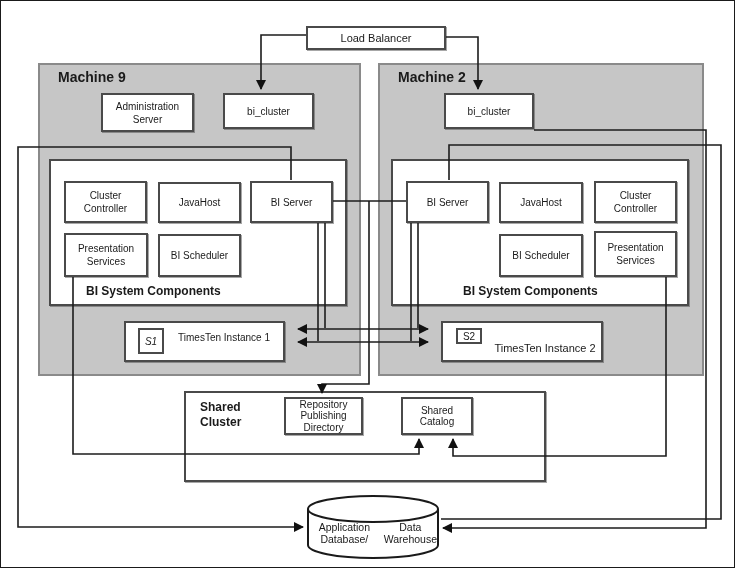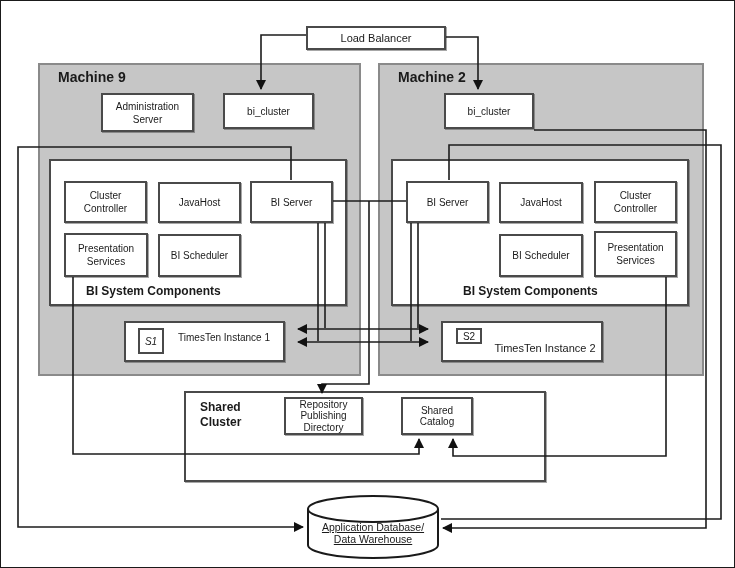--- a/index.html
+++ b/index.html
@@ -24,22 +24,22 @@
     box-shadow:1px 1px 0 rgba(60,60,60,.45);
   }
   .plabel{
     position:absolute;font-weight:bold;font-size:12px;white-space:nowrap;
   }
   .small{font-size:10px;line-height:11.5px;}
   .overlay{position:absolute;left:0;top:0;width:735px;height:568px;pointer-events:none;}
   .cylwrap{position:absolute;left:304px;top:492px;width:136px;height:70px;}
   .cyltext{
     position:absolute;left:306px;top:517px;width:132px;height:30px;
-    display:flex;flex-direction:column;align-items:center;justify-content:center;
-    font-size:10.5px;line-height:12px;text-align:center;text-decoration:underline;
+    display:flex;flex-direction:row;align-items:center;justify-content:center;
+    font-size:10.5px;line-height:12px;text-align:center;
   }
 </style>
 </head>
 <body>
 
 <div class="stage">
 
   <div class="machine" style="left:37px;top:62px;width:323px;height:313px;"></div>
   <div class="machine" style="left:377px;top:62px;width:326px;height:313px;"></div>
 

